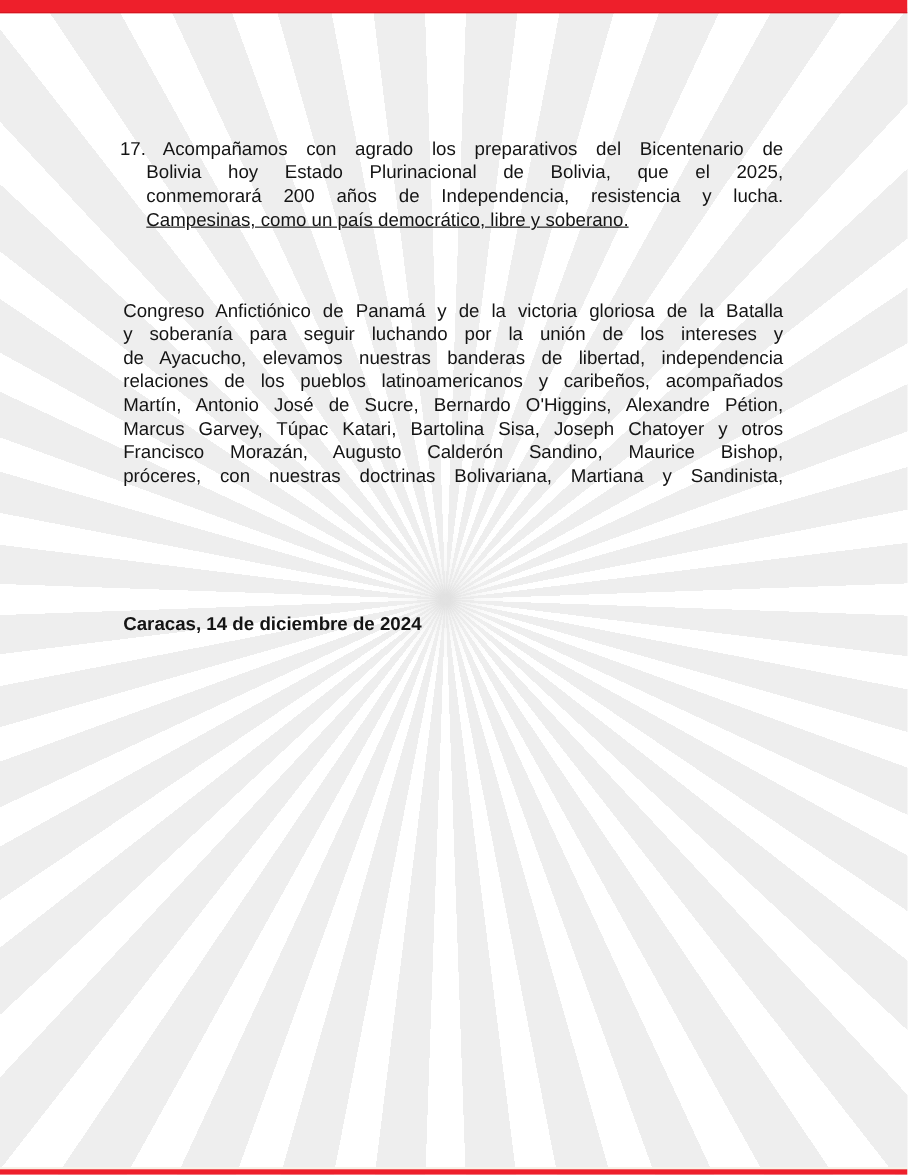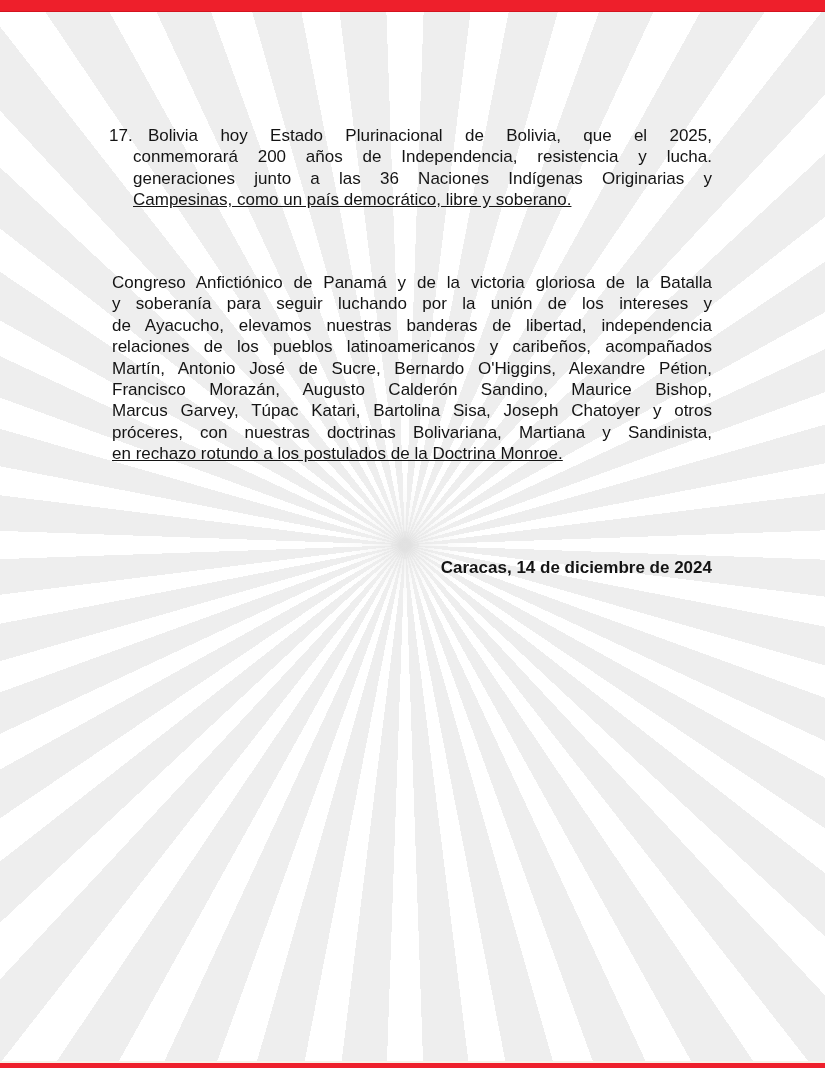--- a/index.html
+++ b/index.html
@@ -73,53 +73,51 @@
     text-align-last: left;
     text-decoration: underline;
   }
   .para-17 .jline { padding-left: 21px; }
   .para-17 .jline:first-child { padding-left: 36px; }
   .dateline {
     position: absolute;
     left: 0;
     top: 557px;
     width: 600px;
-    text-align: right;
     font-weight: bold;
   }
 </style>
 </head>
 <body>
 
 <div class="page">
   <div class="bar bar-top"></div>
 
   <div class="content">
 
     <div class="para para-17">
       <span class="list-num">17.</span>
       <div class="lines">
+          <div class="jline">Acompañamos con agrado los preparativos del Bicentenario de</div>
           <div class="jline">Bolivia hoy Estado Plurinacional de Bolivia, que el 2025,</div>
           <div class="jline">conmemorará 200 años de Independencia, resistencia y lucha.</div>
-          <div class="jline">generaciones junto a las 36 Naciones Indígenas Originarias y</div>
           <div class="jline jlast">Campesinas, como un país democrático, libre y soberano.</div>
         </div>
     </div>
 
     <div class="para para-bolivar">
       <div class="lines">
           <div class="jline">Congreso Anfictiónico de Panamá y de la victoria gloriosa de la Batalla</div>
           <div class="jline">y soberanía para seguir luchando por la unión de los intereses y</div>
           <div class="jline">de Ayacucho, elevamos nuestras banderas de libertad, independencia</div>
           <div class="jline">relaciones de los pueblos latinoamericanos y caribeños, acompañados</div>
           <div class="jline">Martín, Antonio José de Sucre, Bernardo O'Higgins, Alexandre Pétion,</div>
+          <div class="jline">Marcus Garvey, Túpac Katari, Bartolina Sisa, Joseph Chatoyer y otros</div>
           <div class="jline">Francisco Morazán, Augusto Calderón Sandino, Maurice Bishop,</div>
-          <div class="jline">Marcus Garvey, Túpac Katari, Bartolina Sisa, Joseph Chatoyer y otros</div>
           <div class="jline">próceres, con nuestras doctrinas Bolivariana, Martiana y Sandinista,</div>
-          <div class="jline jlast">en rechazo rotundo a los postulados de la Doctrina Monroe.</div>
         </div>
     </div>
 
     <div class="dateline">Caracas, 14 de diciembre de 2024</div>
   </div>
 
   <div class="bar bar-bottom"></div>
 </div>
 
 </body></html>

